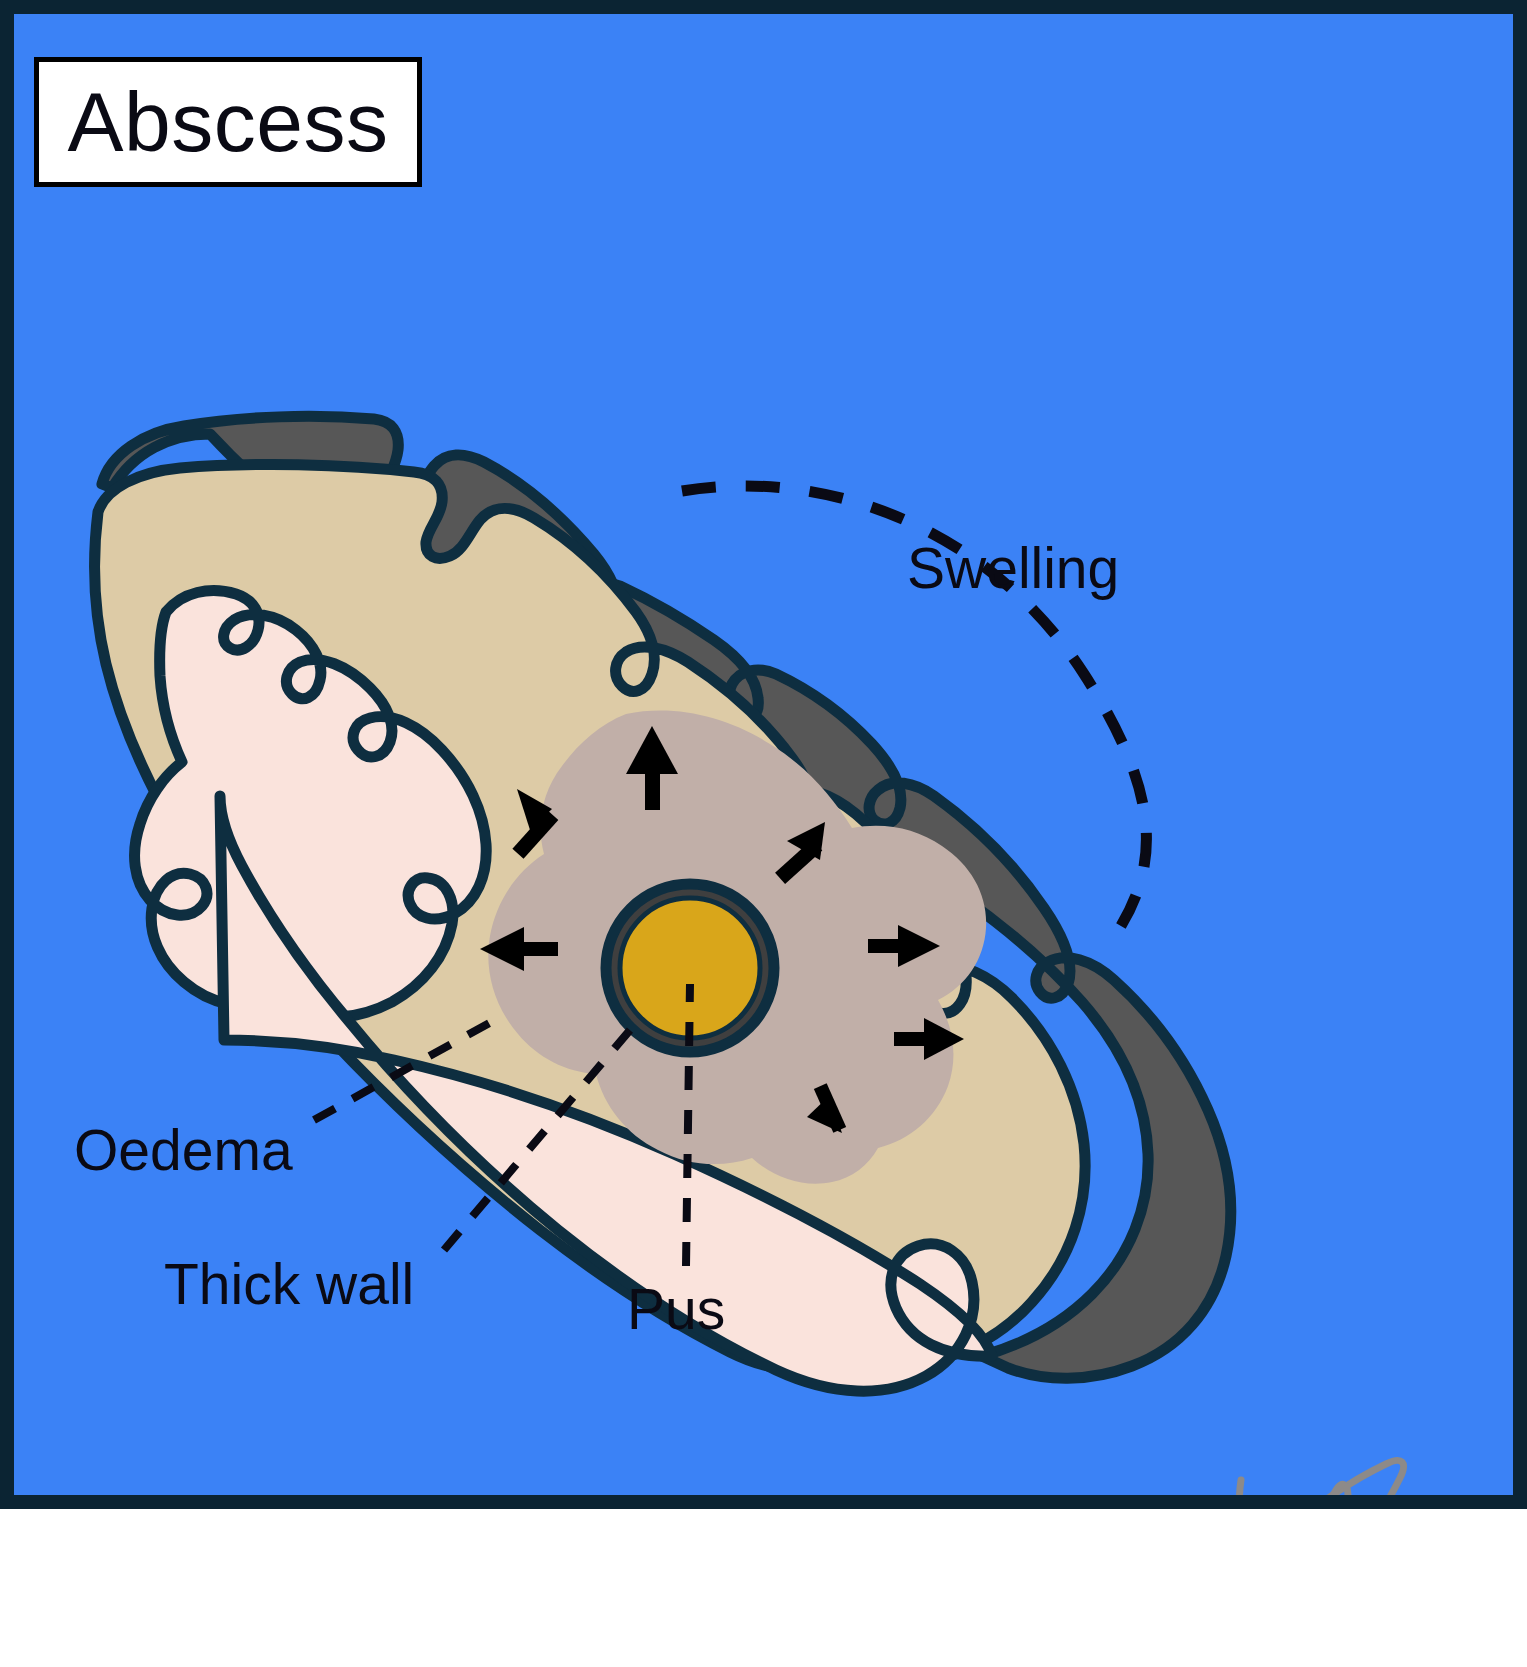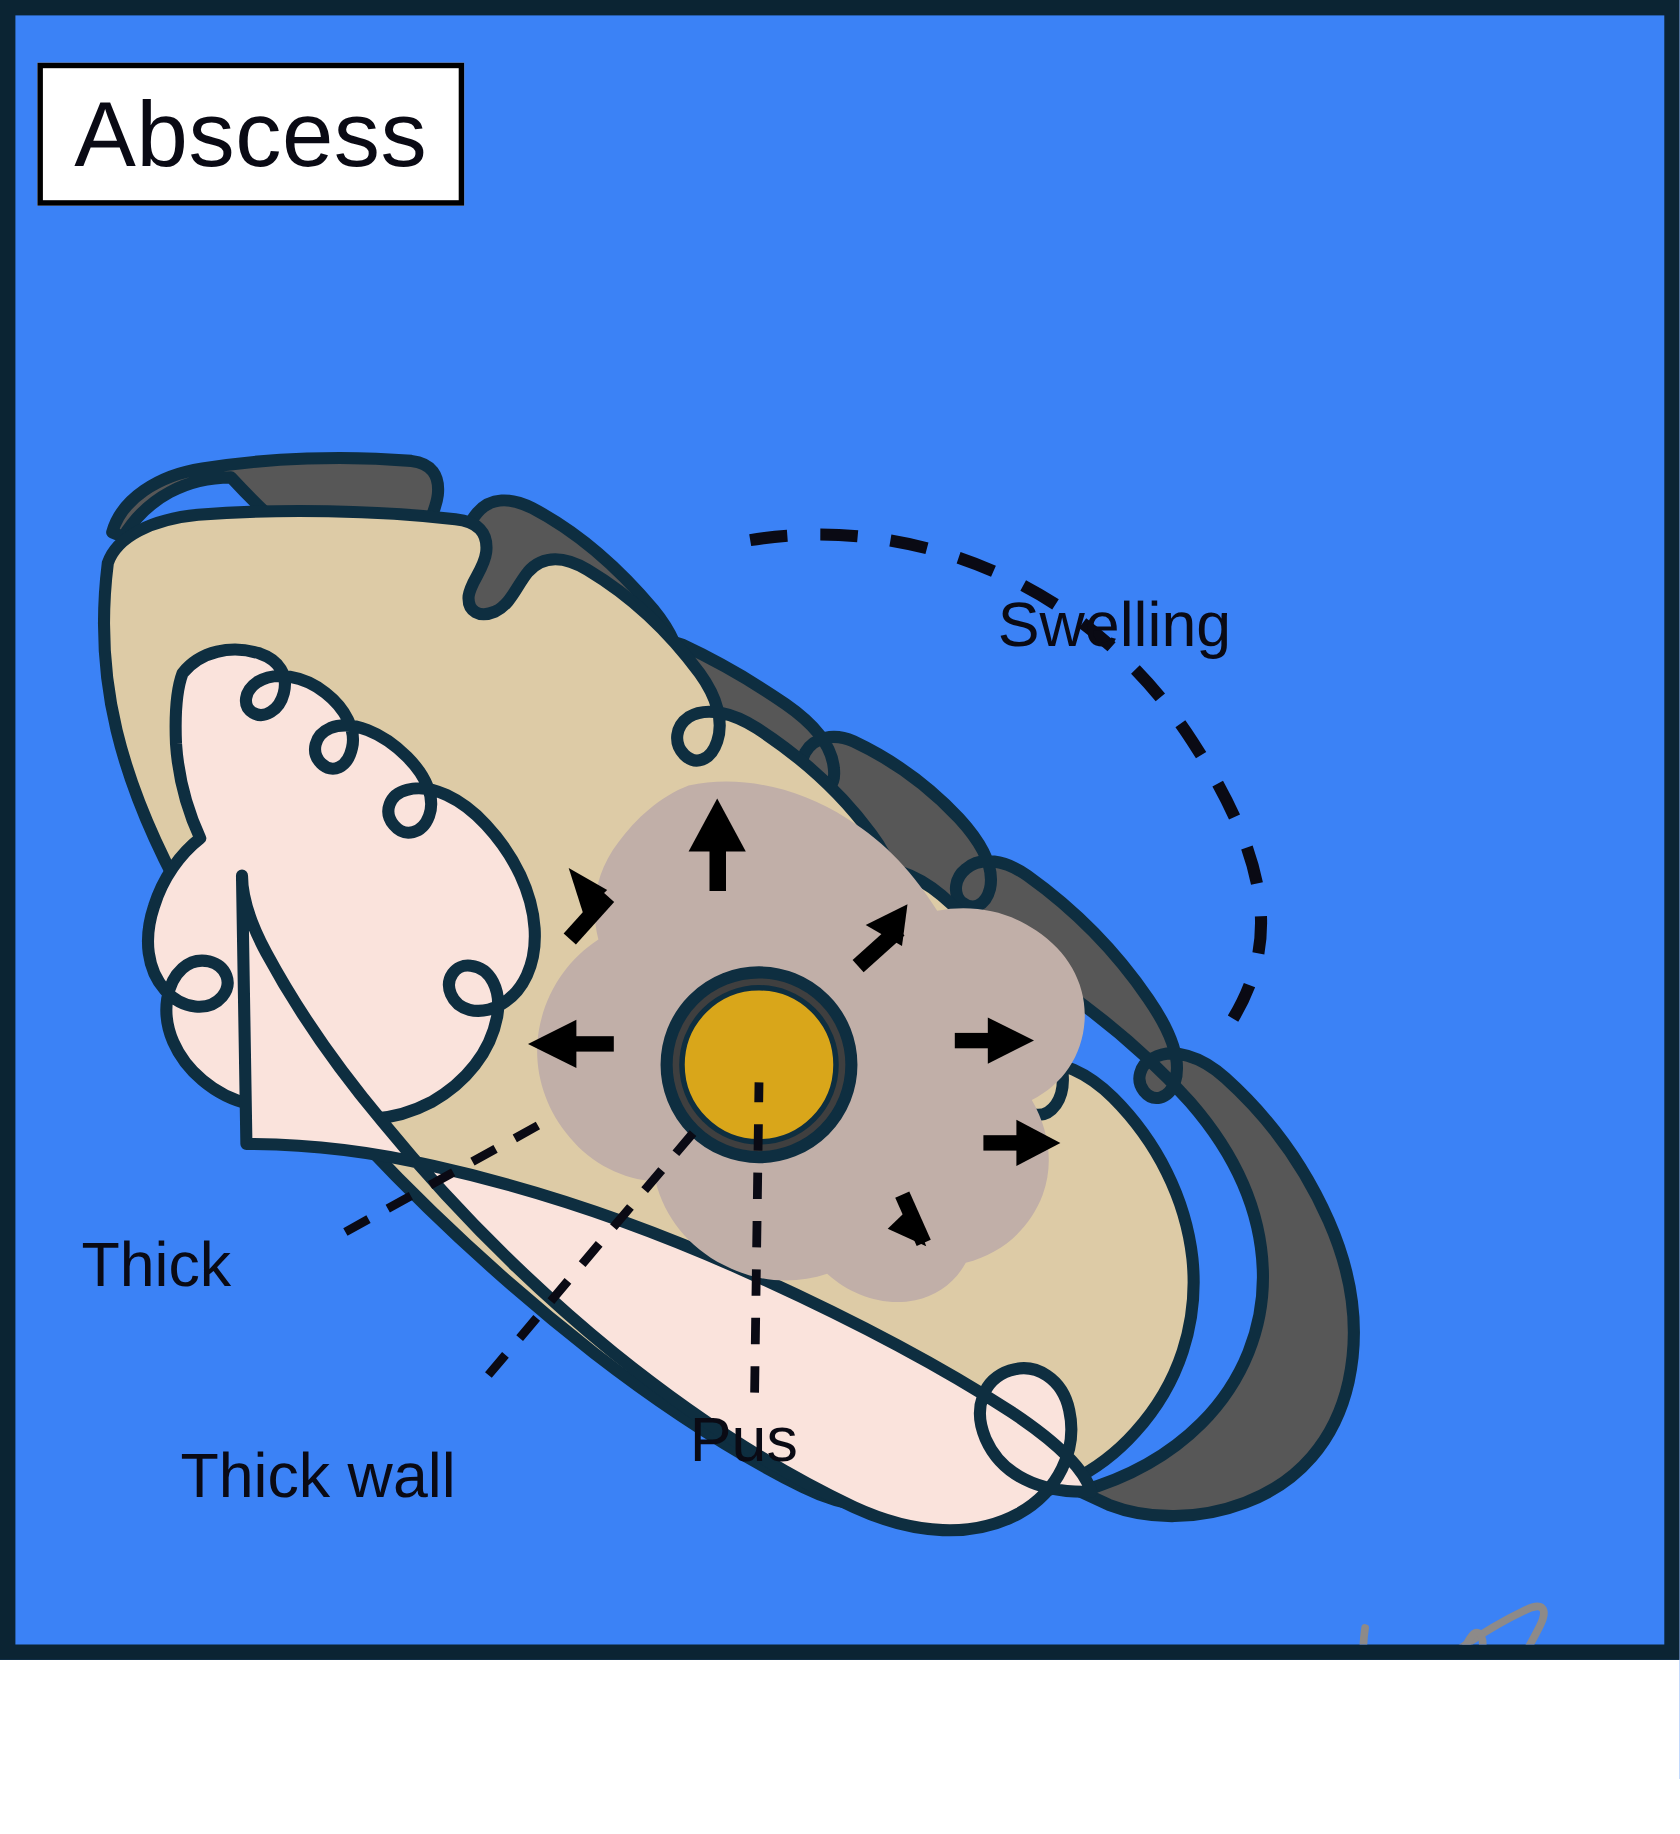--- a/index.html
+++ b/index.html
@@ -50,21 +50,21 @@
   .anno {
     position: absolute;
     font-size: 57px;
     color: #0a0a14;
     white-space: nowrap;
     line-height: 1;
     margin-top: 12px;
   }
   .anno-swelling { left: 893px; top: 514px; }
   .anno-oedema   { left: 60px;  top: 1096px; }
-  .anno-thick    { left: 150px; top: 1288px; }
+  .anno-thick    { left: 150px; top: 1230px; }
   .anno-pus      { left: 613px; top: 1255px; text-align: right; }
 </style>
 </head>
 <body>
 
 <div id="canvas">
 
   <svg id="figure-svg" viewBox="0 0 1499 1639">
 
     <path fill="#575757" stroke="#0e2e40" stroke-width="11" stroke-linejoin="round" d="M 88 470
@@ -278,19 +278,19 @@
     </g>
 
   </svg>
 
   <div class="title-box">
     <span class="title-text">Abscess</span>
   </div>
 
   <div class="anno anno-swelling">Swelling</div>
 
-  <div class="anno anno-oedema">Thick</div>
+  <div class="anno anno-oedema">Oedema</div>
 
   <div class="anno anno-thick">Thick wall</div>
 
   <div class="anno anno-pus">Pus</div>
 
 </div>
 
 </body></html>

